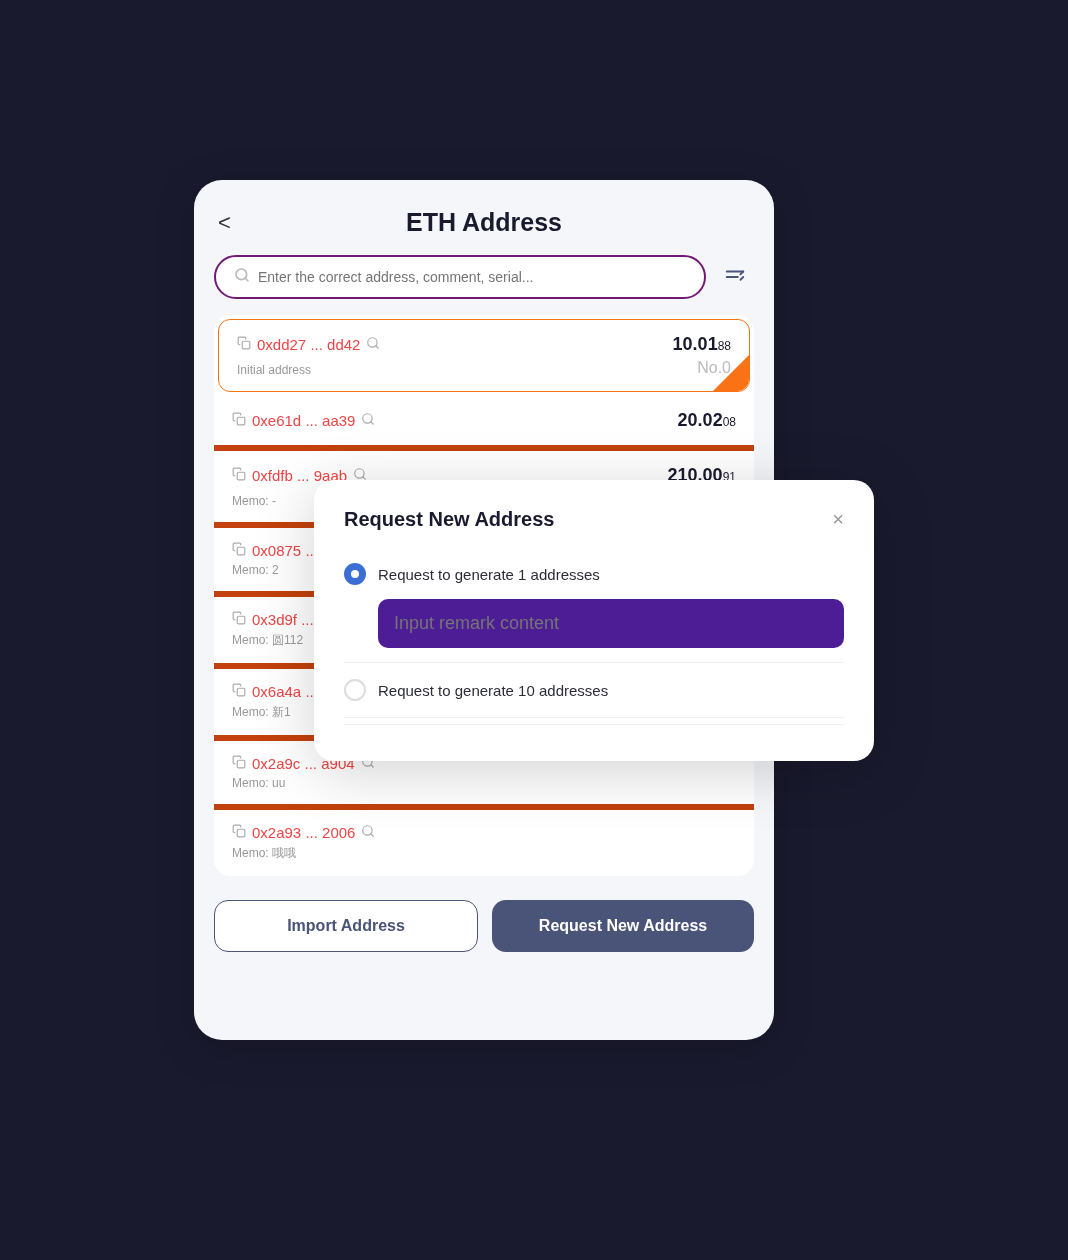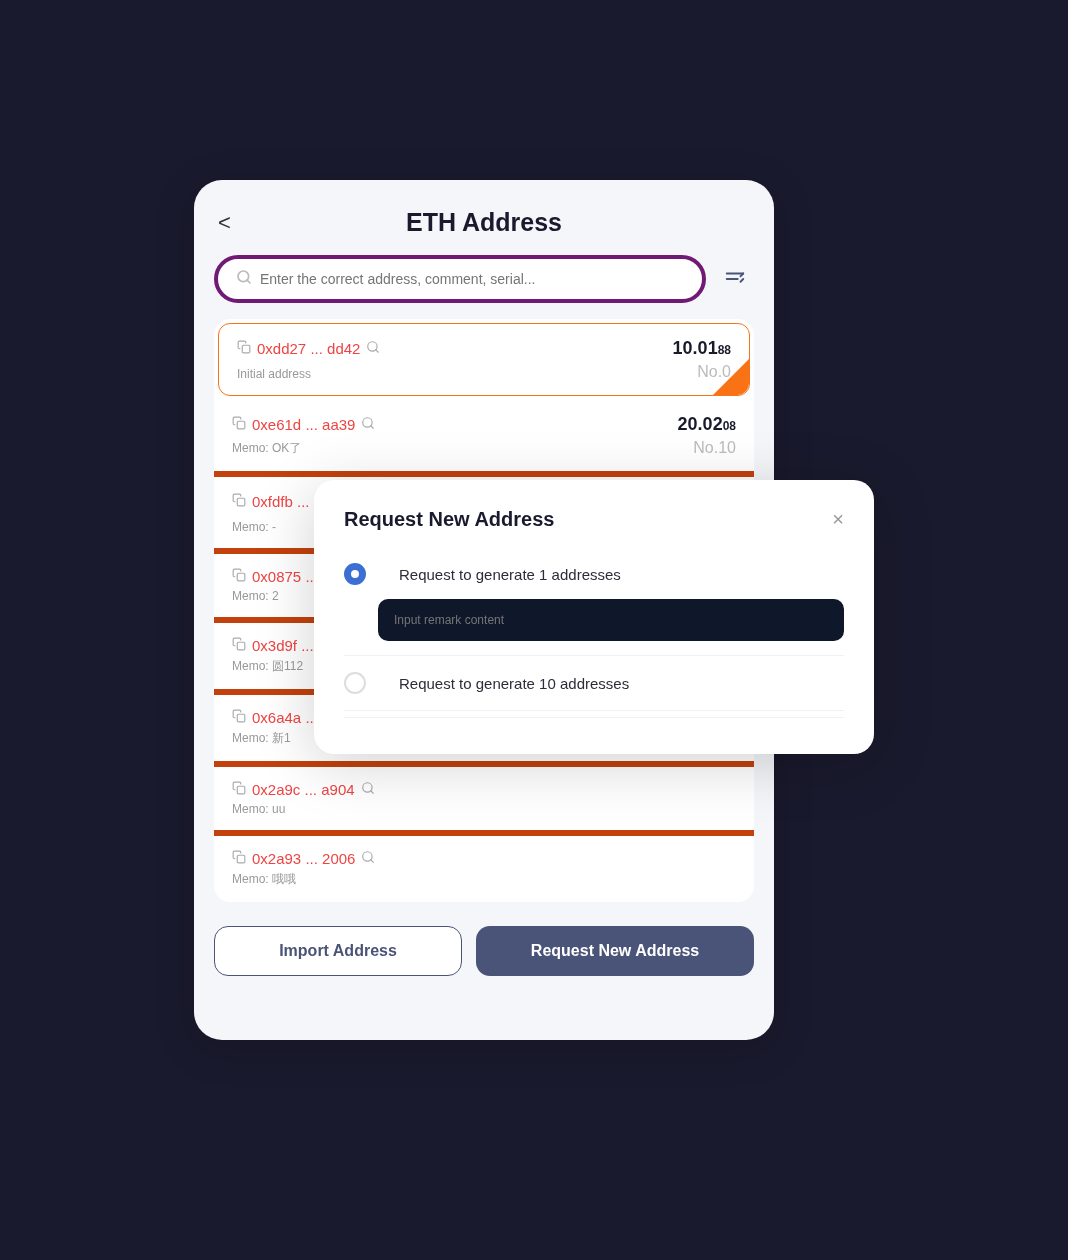--- a/index.html
+++ b/index.html
@@ -63,21 +63,21 @@
     }
 
     .search-input-wrapper {
       flex: 1;
       background: #fff;
       border-radius: 24px;
       display: flex;
       align-items: center;
       padding: 10px 18px;
       gap: 8px;
-      border: 4px solid #701a75;
+      border: 2px solid #701a75;
     }
 
     .search-icon-svg {
       color: #bbb;
       font-size: 16px;
     }
 
     .search-input {
       border: none;
       outline: none;
@@ -154,21 +154,21 @@
     }
 
     .amount-main {
       font-size: 18px;
       font-weight: 700;
       color: #1a1a2e;
     }
 
     .amount-sub {
       font-size: 12px;
-      font-weight: 700;
+      font-weight: 400;
       color: #1a1a2e;
     }
 
     .address-meta {
       display: flex;
       align-items: flex-end;
       justify-content: space-between;
       margin-top: 4px;
     }
 
@@ -197,20 +197,21 @@
 
     
     .bottom-btns {
       display: flex;
       gap: 14px;
       padding: 24px 20px 10px;
     }
 
     .import-btn {
       flex: 1;
+      padding: 16px;
       border: 1.5px solid #4a5378;
       background: #fff;
       border-radius: 14px;
       font-size: 16px;
       font-weight: 600;
       color: #4a5378;
       cursor: pointer;
     }
 
     .request-btn {
@@ -290,30 +291,29 @@
       content: '';
       width: 8px;
       height: 8px;
       background: #fff;
       border-radius: 50%;
     }
 
     .radio-label {
       font-size: 15px;
       color: #2d2d3a;
-      margin-left: 21px;
     }
 
     .remark-input {
       width: 100%;
-      background: #0f172a;
+      background: #4c1d95;
       border: none;
       border-radius: 10px;
       padding: 14px 16px;
-      font-size: 12px;
+      font-size: 18px;
       color: #aaa;
       outline: none;
       margin: 4px 0 8px 34px;
       width: calc(100% - 34px);
     }
 
     .divider {
       height: 1px;
       background: #f0f1f5;
       margin: 6px 0;
@@ -389,24 +389,20 @@
         <span class="address-hash">0xe61d ... aa39</span>
         <span class="search-addr-icon">
           <svg width="14" height="14" viewBox="0 0 24 24" fill="none" stroke="#aaa" stroke-width="2" stroke-linecap="round" stroke-linejoin="round">
             <circle cx="11" cy="11" r="8"></circle>
                   <line x1="21" y1="21" x2="16.65" y2="16.65"></line>
           </svg>
         </span>
       </div>
       <div class="amount-wrap"><span class="amount-main">20.02<span class="amount-sub">08</span></span></div>
     </div>
-    <div class="address-meta">
-      <span class="address-memo">Memo: OK了</span>
-      <span class="address-no">No.10</span>
-    </div>
 
   </div>
         <div class="address-item">
     <div class="address-top">
       <div class="address-left">
         <span class="copy-icon">
           <svg width="14" height="14" viewBox="0 0 24 24" fill="none" stroke="#aaa" stroke-width="2" stroke-linecap="round" stroke-linejoin="round">
             <rect x="9" y="9" width="13" height="13" rx="2" ry="2"></rect>
                   <path d="M5 15H4a2 2 0 0 1-2-2V4a2 2 0 0 1 2-2h9a2 2 0 0 1 2 2v1"></path>
           </svg>

